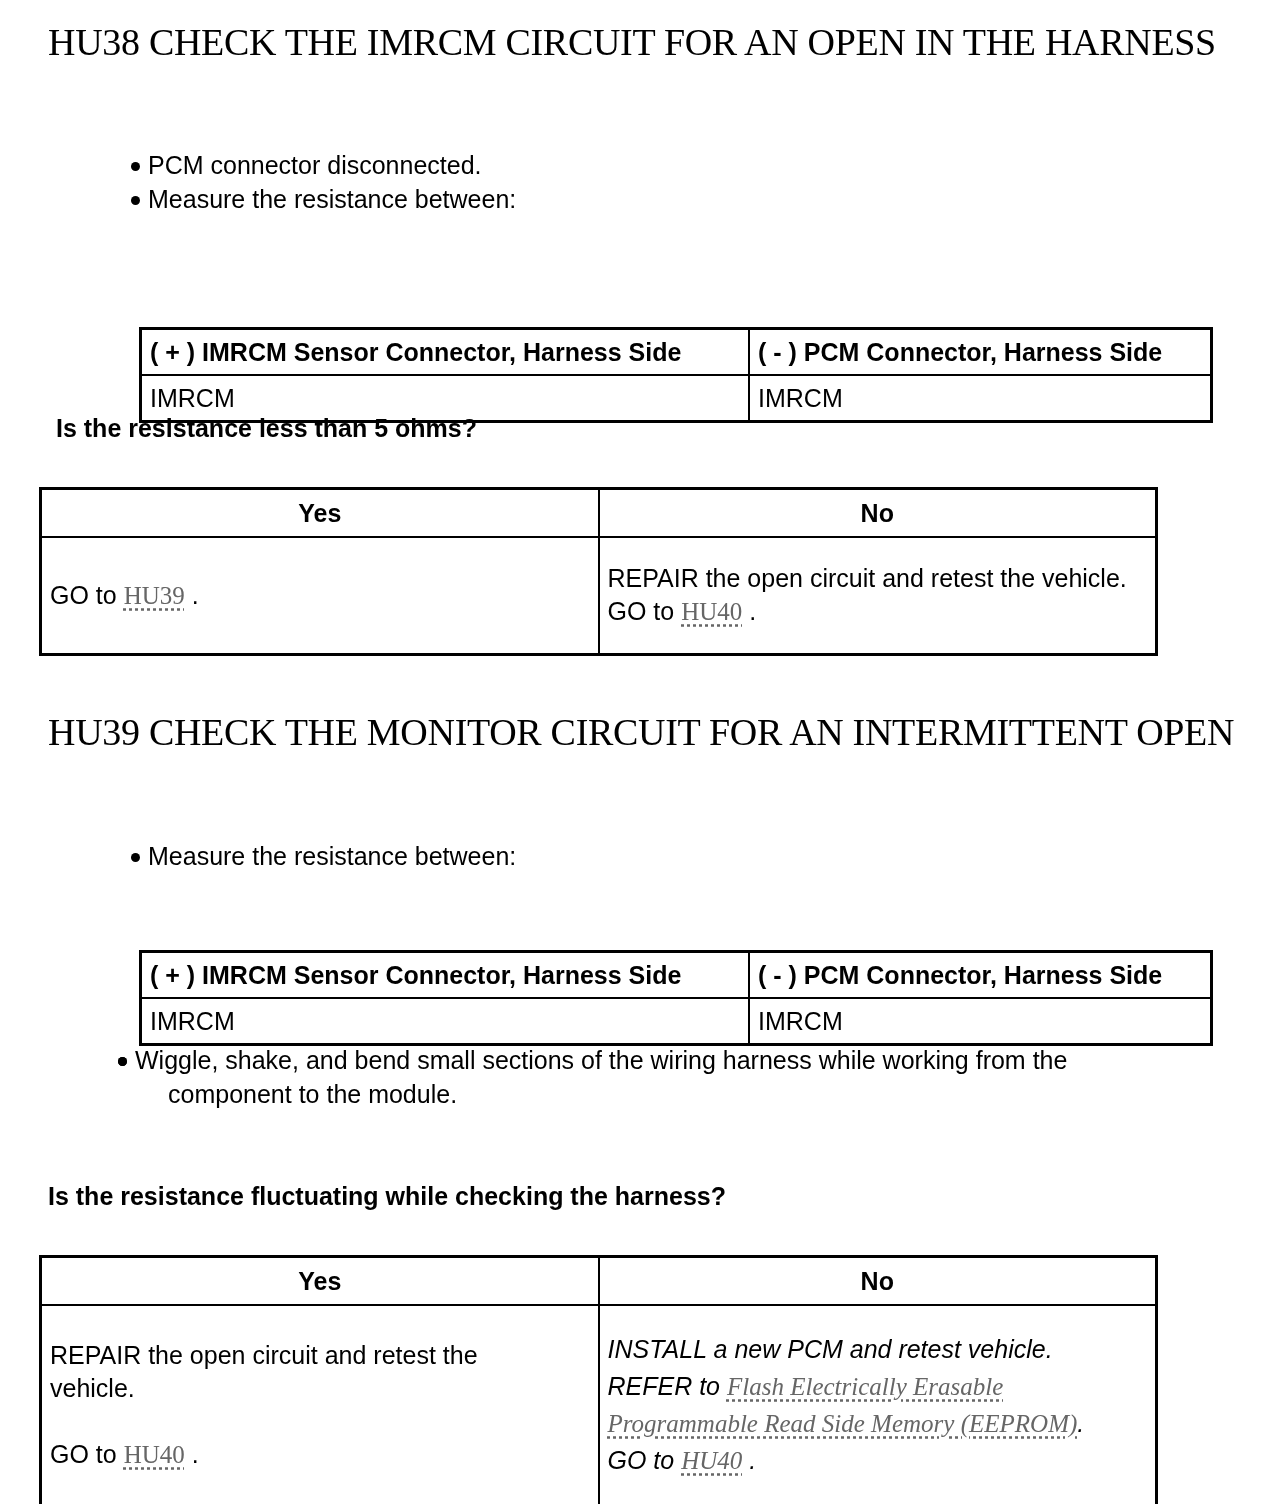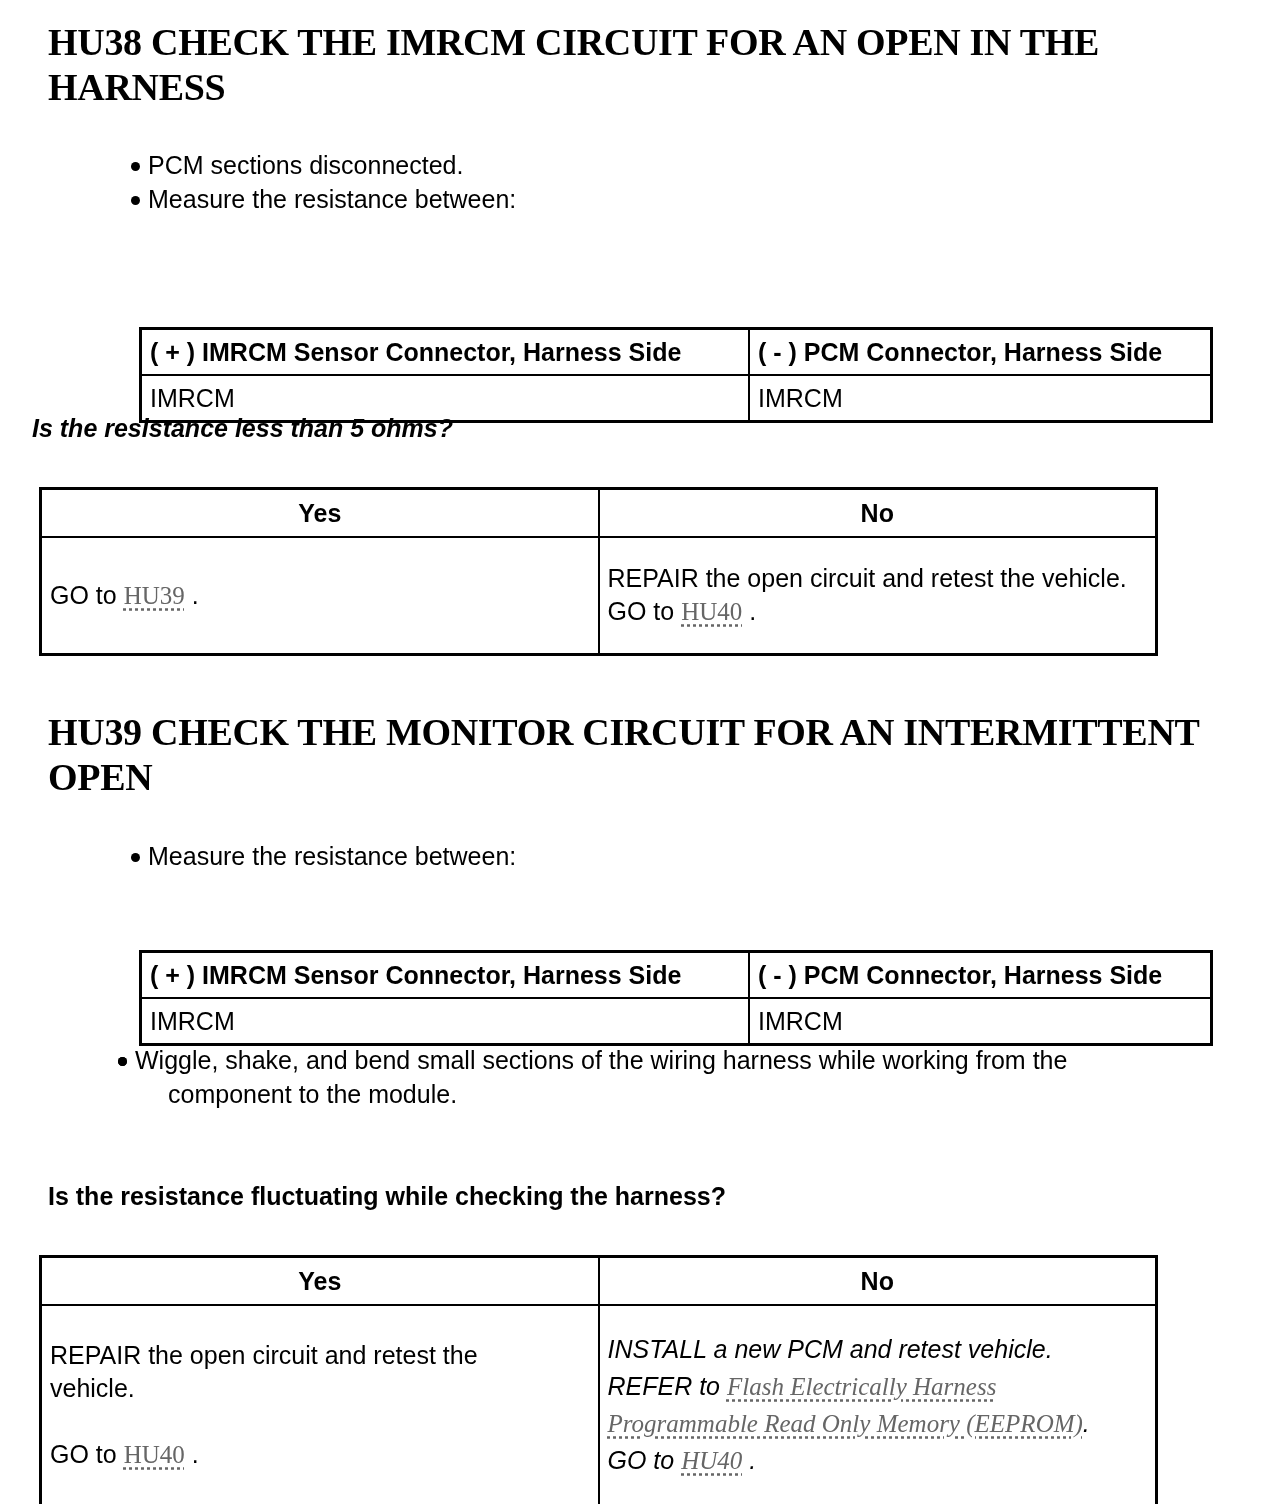--- a/index.html
+++ b/index.html
@@ -2,21 +2,21 @@
 <html><head>
   <meta charset="utf-8">
   <style>
     html, body { margin: 0; padding: 0; background: #ffffff; }
     body {
       width: 1280px; height: 1504px; position: relative; overflow: hidden;
       color: #000; font-family: "Liberation Sans", sans-serif;
     }
     .abs { position: absolute; }
     h1.step-title {
-      margin: 0; font-family: "Liberation Serif", serif; font-weight: bold;
+      margin: 0; font-family: "Liberation Serif", serif; font-weight: normal;
       font-size: 38px; line-height: 45px; letter-spacing: -0.3px;
     }
     ul.bullets { margin: 0; padding: 0; list-style: none; font-size: 25px; line-height: 34px; }
     ul.bullets li { position: relative; padding-left: 18px; }
     ul.bullets li::before {
       content: ""; position: absolute; left: 1px; top: 14px; width: 9px; height: 9px;
       border-radius: 50%; background: #000;
     }
     ul.bullets li .cont { display: block; padding-left: 33px; }
     table { border-collapse: collapse; font-size: 25px; margin-top: 44px; }
@@ -34,38 +34,38 @@
       text-underline-offset: 4px;
     }
   </style>
 </head>
 <body>
 
 <section>
   <h1 class="step-title abs" style="left:48px; top:20px; width:1200px;">HU38 CHECK THE IMRCM CIRCUIT FOR AN OPEN IN THE HARNESS</h1>
 
   <ul class="bullets abs" style="left:130px; top:148px;">
-    <li>PCM sections disconnected.</li>
+    <li>PCM connector disconnected.</li>
     <li>Measure the resistance between:</li>
   </ul>
 
   <table class="conn abs" style="left:139px; top:283px; width:1074px;">
     <tbody>
         <tr>
       <th style="width:590px;">( + ) IMRCM Sensor Connector, Harness Side</th>
       <th>( - ) PCM Connector, Harness Side</th>
     </tr>
     <tr>
       <td>IMRCM</td>
       <td>IMRCM</td>
     </tr>
   </tbody>
     </table>
 
-  <div class="question abs" style="left:32px; top:413px;font-style:italic;">Is the resistance less than 5 ohms?</div>
+  <div class="question abs" style="left:56px; top:413px;">Is the resistance less than 5 ohms?</div>
 
   <table class="yn abs" style="left:39px; top:443px; width:1119px;">
     <tbody>
         <tr>
       <th style="width:50%;">Yes</th>
       <th>No</th>
     </tr>
     <tr style="height:117px;">
       <td>
         <span>GO to </span><a class="xref">HU39</a><span> .</span>
@@ -116,19 +116,19 @@
       <th>No</th>
     </tr>
     <tr style="height:200px;">
       <td>
         <div style="width:490px;">REPAIR the open circuit and retest the vehicle.</div>
         <div style="height:33px;"></div>
         <div><span>GO to </span><a class="xref">HU40</a><span> .</span></div>
       </td>
       <td style="line-height:37px;font-style:italic;">
         <div>INSTALL a new PCM and retest vehicle.</div>
-        <div style="width:500px;"><span>REFER to </span><a class="xref">Flash Electrically Harness Programmable Read Only Memory (EEPROM)</a><span>.</span></div>
+        <div style="width:500px;"><span>REFER to </span><a class="xref">Flash Electrically Erasable Programmable Read Side Memory (EEPROM)</a><span>.</span></div>
         <div><span>GO to </span><a class="xref">HU40</a><span> .</span></div>
       </td>
     </tr>
   </tbody>
     </table>
 </section>
 
 </body></html>

